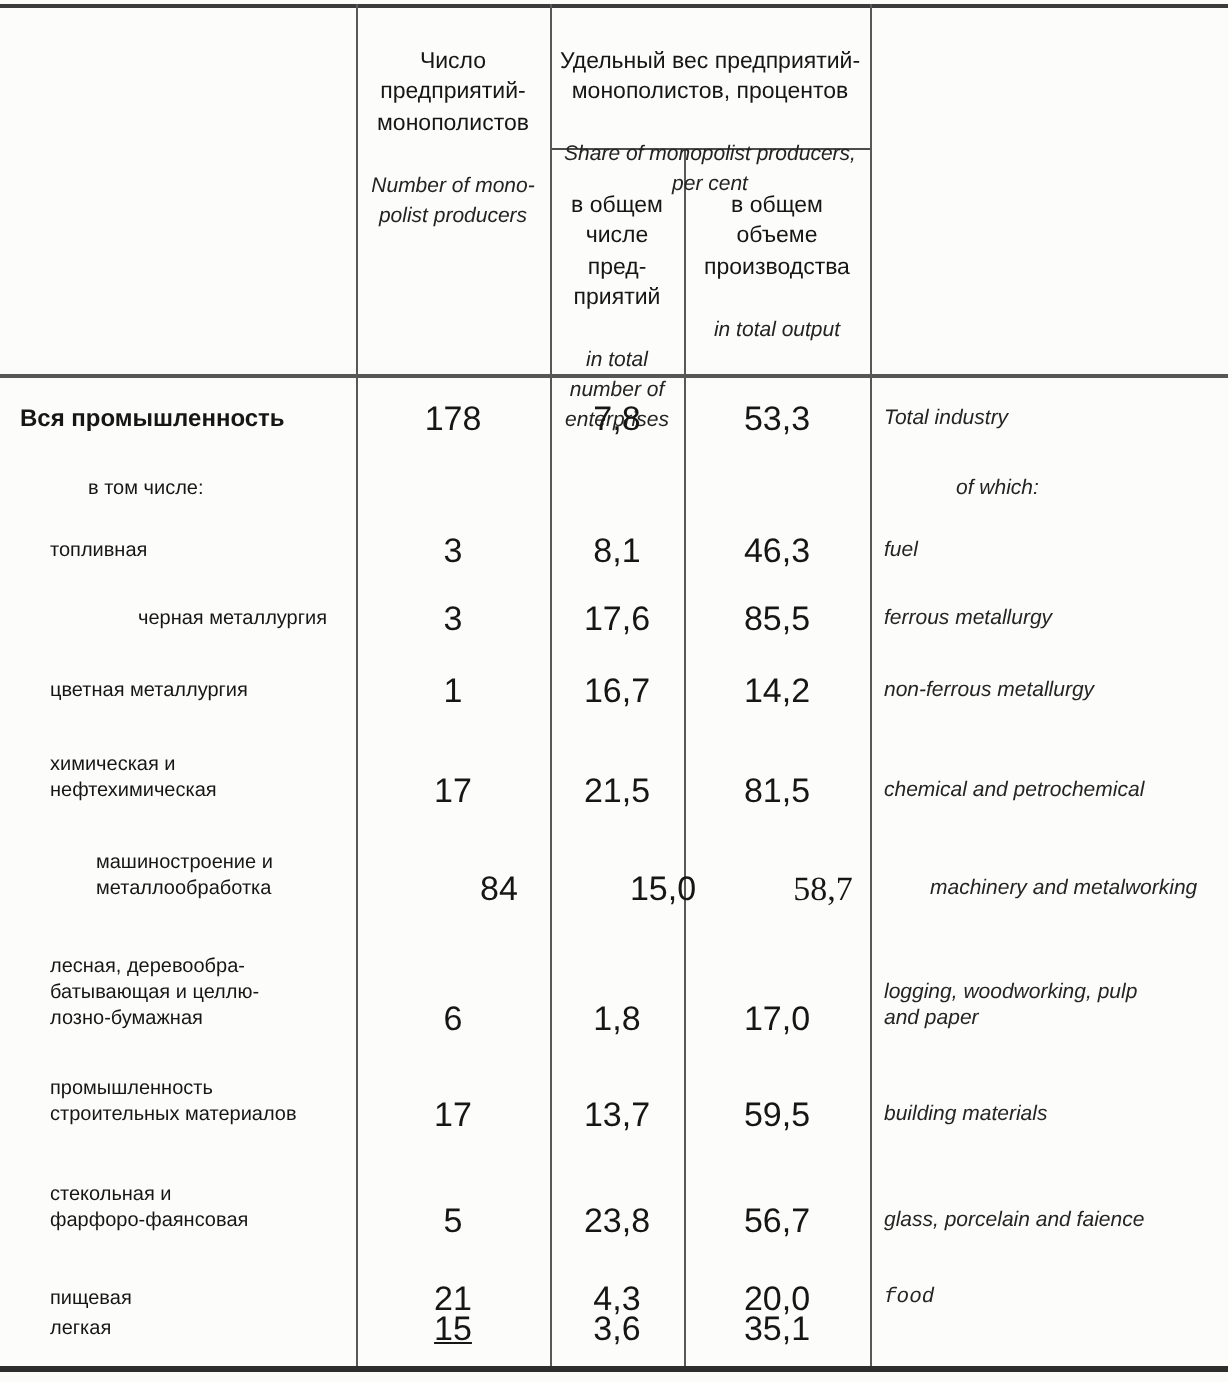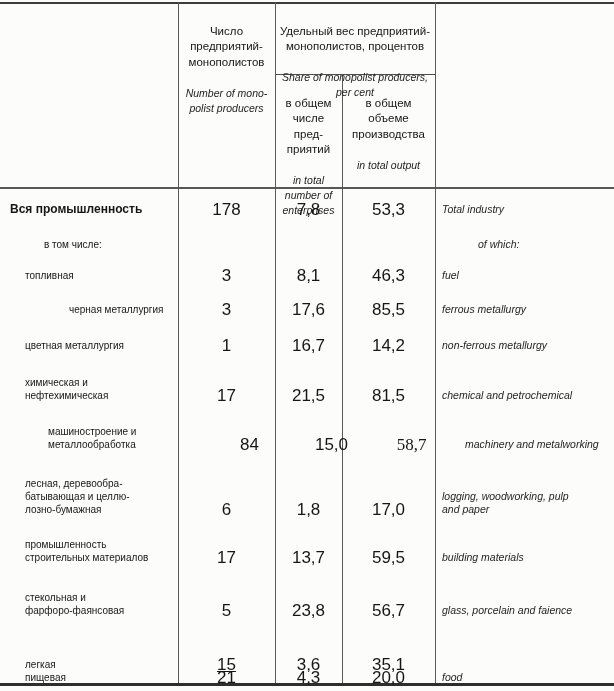--- a/index.html
+++ b/index.html
@@ -155,22 +155,22 @@
         <div class="cell cell-num" style="left: 275px; width: 67px;">23,8</div>
         <div class="cell cell-num" style="left: 342px; width: 93px;">56,7</div>
         <div class="cell cell-en" style="left: 442px;">glass, porcelain and faience</div>
       </div>
       <div class="row" style="top: 656px; height: 15px; padding-left: 14px;">
         <div class="cell cell-label" style="left: 25px;">легкая</div>
         <div class="cell cell-num" style="left: 178px; width: 97px; text-decoration: underline;">15</div>
         <div class="cell cell-num" style="left: 275px; width: 67px;">3,6</div>
         <div class="cell cell-num" style="left: 342px; width: 93px;">35,1</div>
       </div>
-      <div class="row" style="top: 669px; height: 15px;">
+      <div class="row" style="top: 641px; height: 15px;">
         <div class="cell cell-label" style="left: 25px;">пищевая</div>
         <div class="cell cell-num" style="left: 178px; width: 97px;">21</div>
         <div class="cell cell-num" style="left: 275px; width: 67px;">4,3</div>
         <div class="cell cell-num" style="left: 342px; width: 93px;">20,0</div>
-        <div class="cell cell-en" style="left: 442px;">food</div>
+        <div class="cell cell-en" style="left: 442px; font-family: Liberation Mono, monospace;">food</div>
       </div>
     </div>
 
 </div>
 
 </body></html>

